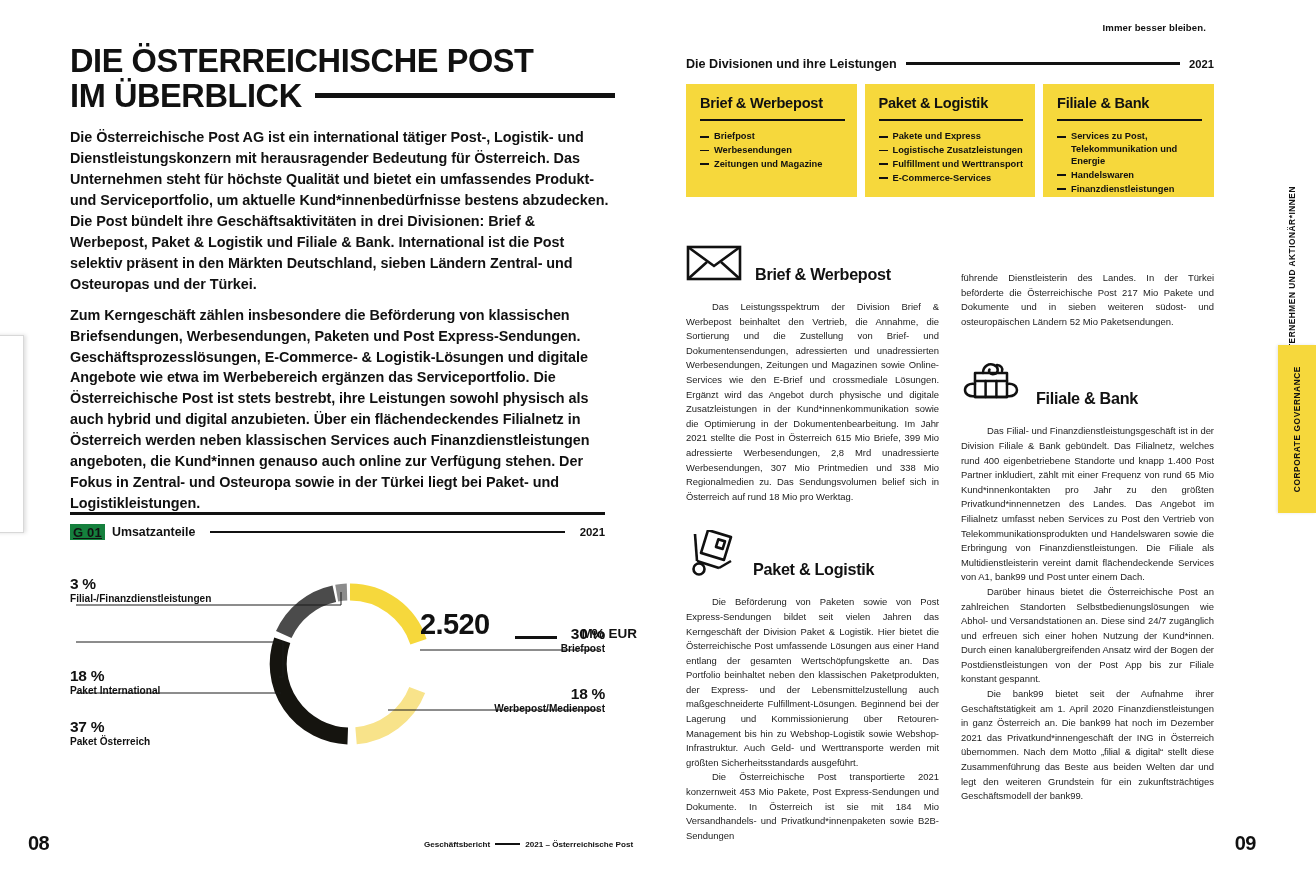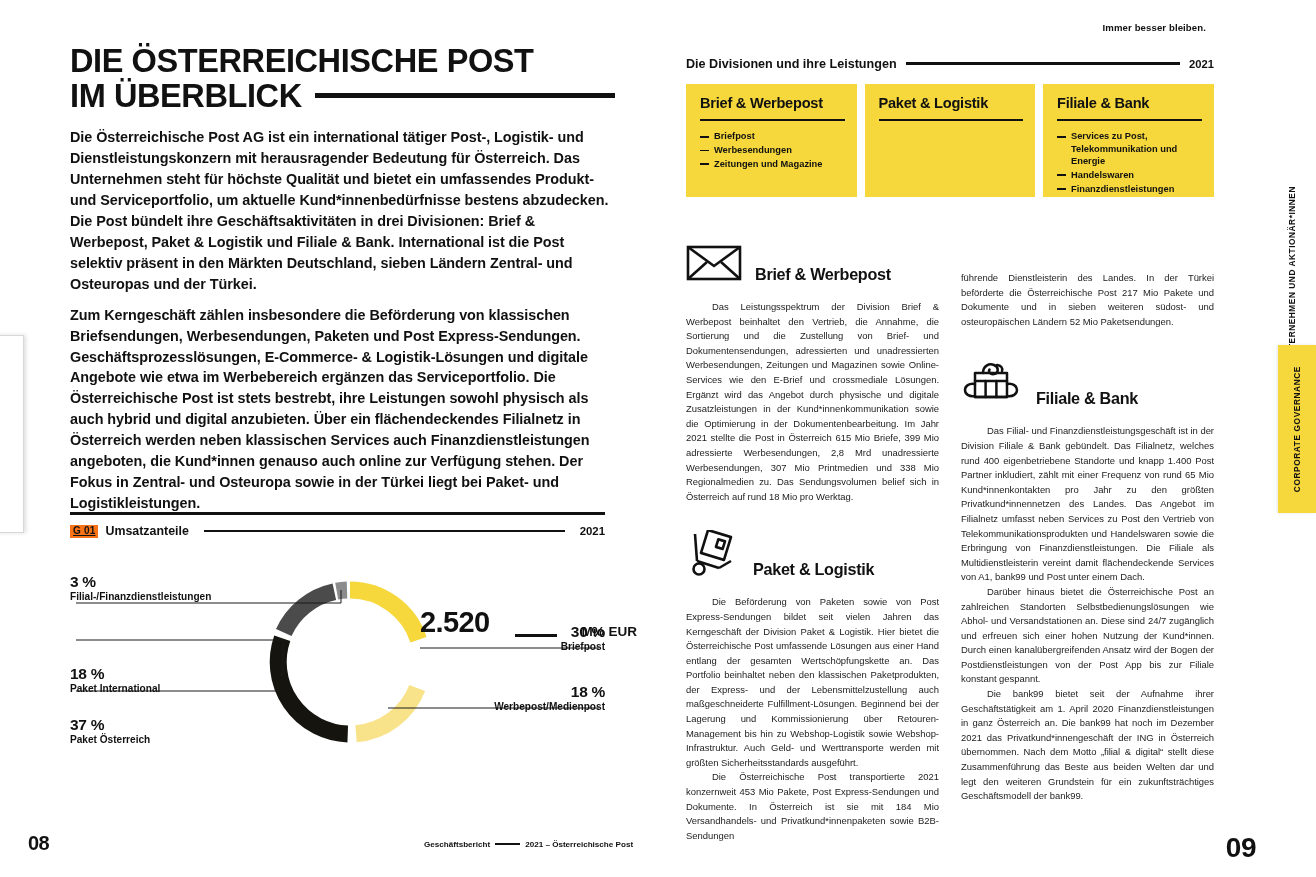--- a/index.html
+++ b/index.html
@@ -43,21 +43,21 @@
   .intro p + p{margin-top:10px;}
 
   
   .chart-block{position:absolute;left:70px;top:512px;width:535px;}
   .chart-topline{height:3px;background:#111;width:100%;}
   .chart-head{
     display:flex;align-items:center;gap:7px;margin-top:9px;
     font-size:12.4px;font-weight:bold;color:#111;
   }
   .gbadge{
-    background:#f97316;color:#111;font-size:10px;font-weight:bold;
+    background:#15803d;color:#111;font-size:13px;font-weight:bold;
     padding:1.5px 3px 1.5px 3px;letter-spacing:.2px;line-height:1;text-decoration:underline;
   }
   .chart-head .hrule{flex:1 1 auto;height:2.4px;background:#111;margin:0 8px;}
   .chart-head .year{font-size:11.4px;font-weight:bold;}
 
   .chart-area{position:relative;width:535px;height:212px;margin-top:18px;}
   .chart-area svg{position:absolute;left:0;top:0;}
 
   .amount{
     position:absolute;left:350px;top:50px;
@@ -137,21 +137,21 @@
   }
   .tab-yellow{
     position:absolute;left:1278px;top:345px;width:38px;height:168px;
     background:#F6D83C;display:flex;align-items:center;justify-content:center;
     box-shadow:-1px 0 3px rgba(0,0,0,.10);
   }
   .tab-yellow span{
     writing-mode:vertical-rl;transform:rotate(180deg);
     font-size:8.3px;font-weight:bold;letter-spacing:.6px;color:#111;
   }
-  .pgnum-r{position:absolute;right:28px;top:832px;font-size:28px;font-weight:bold;color:#111;letter-spacing:-0.5px;text-align:right;}
+  .pgnum-r{position:absolute;right:28px;top:832px;font-size:20px;font-weight:bold;color:#111;letter-spacing:-0.5px;text-align:right;}
 </style>
 </head>
 <body>
 
 <div class="spread">
 
   <div class="fold"></div>
 
   <div class="left-page">
 
@@ -270,20 +270,38 @@
           <li>
               <span class="bd"></span>
               <span class="t">Zeitungen und Magazine</span>
             </li>
         </ul>
       </div>
 
       <div class="box">
         <h3>Paket &amp; Logistik</h3>
         <div class="bline"></div>
+        <ul>
+          <li>
+              <span class="bd"></span>
+              <span class="t">Pakete und Express</span>
+            </li>
+          <li>
+              <span class="bd"></span>
+              <span class="t">Logistische Zusatzleistungen</span>
+            </li>
+          <li>
+              <span class="bd"></span>
+              <span class="t">Fulfillment und Werttransport</span>
+            </li>
+          <li>
+              <span class="bd"></span>
+              <span class="t">E-Commerce-Services</span>
+            </li>
+        </ul>
       </div>
 
       <div class="box">
         <h3>Filiale &amp; Bank</h3>
         <div class="bline"></div>
         <ul>
           <li>
               <span class="bd"></span>
               <span class="t">Services zu Post, Telekommunikation und Energie</span>
             </li>

